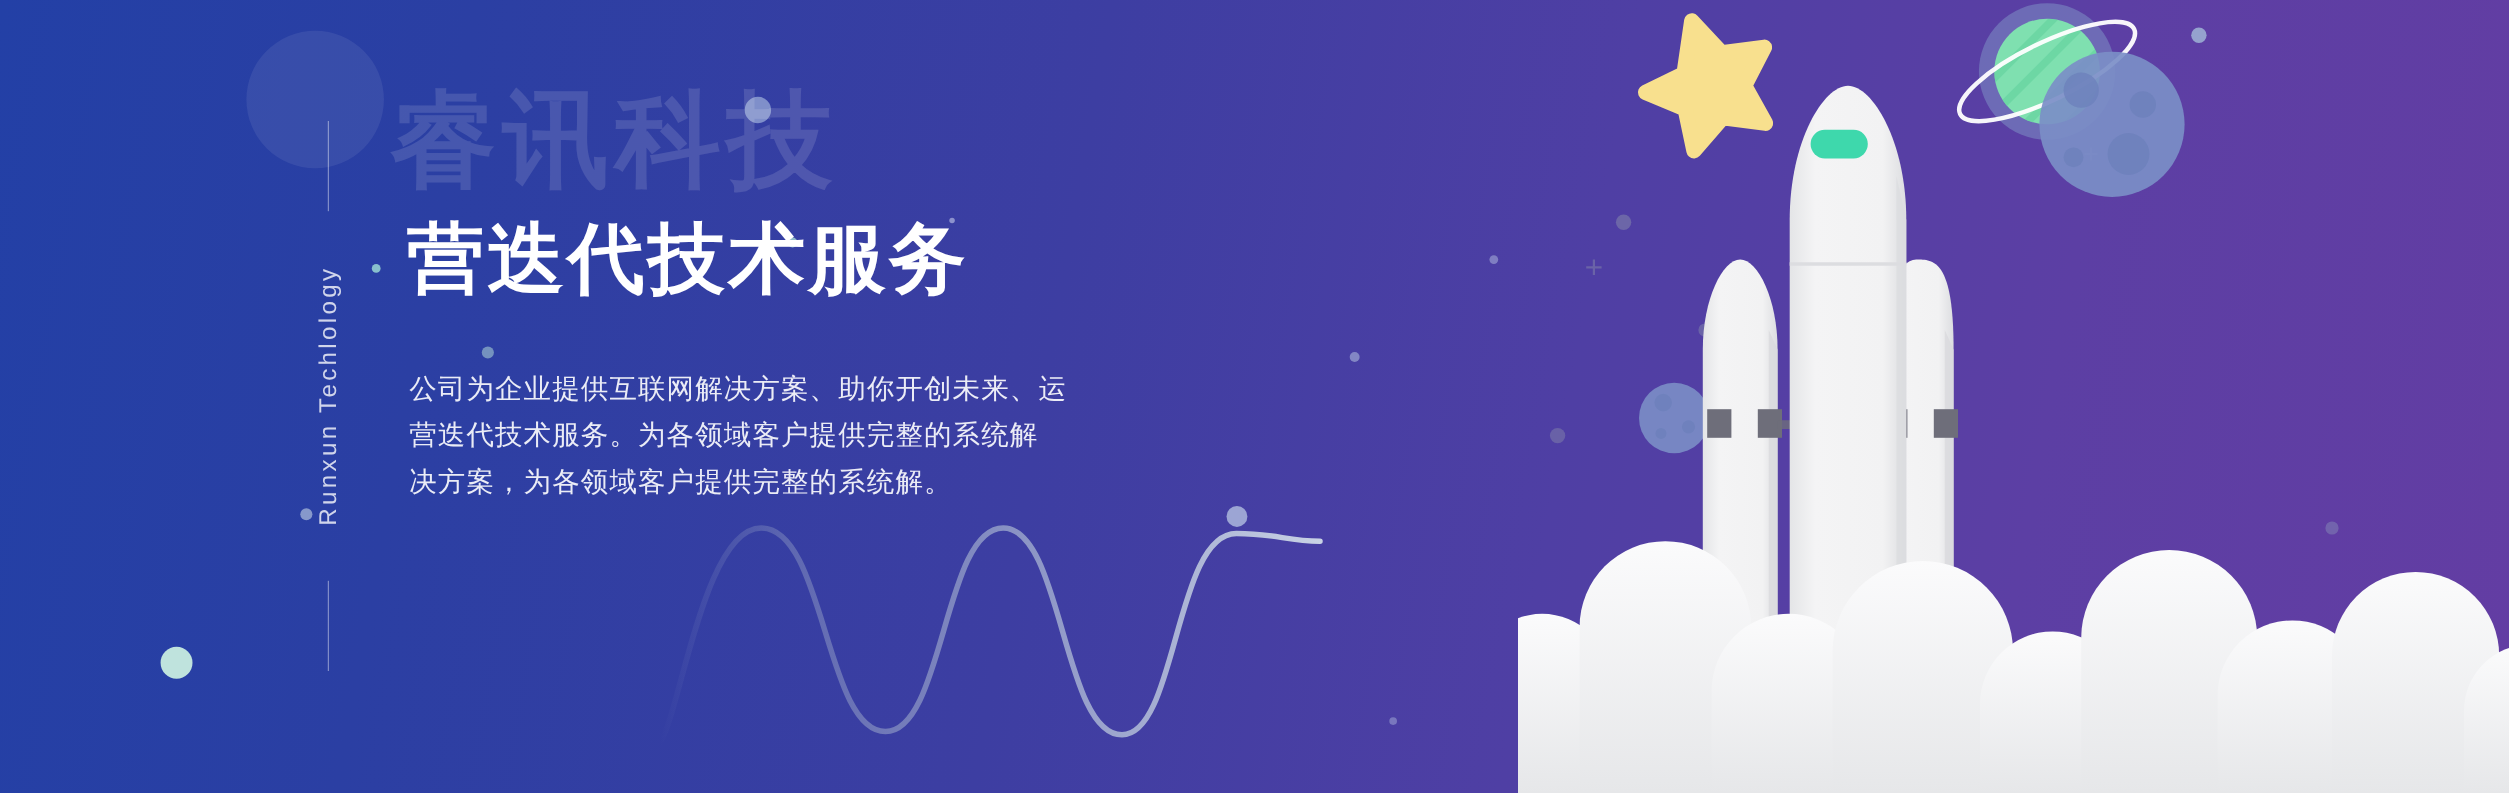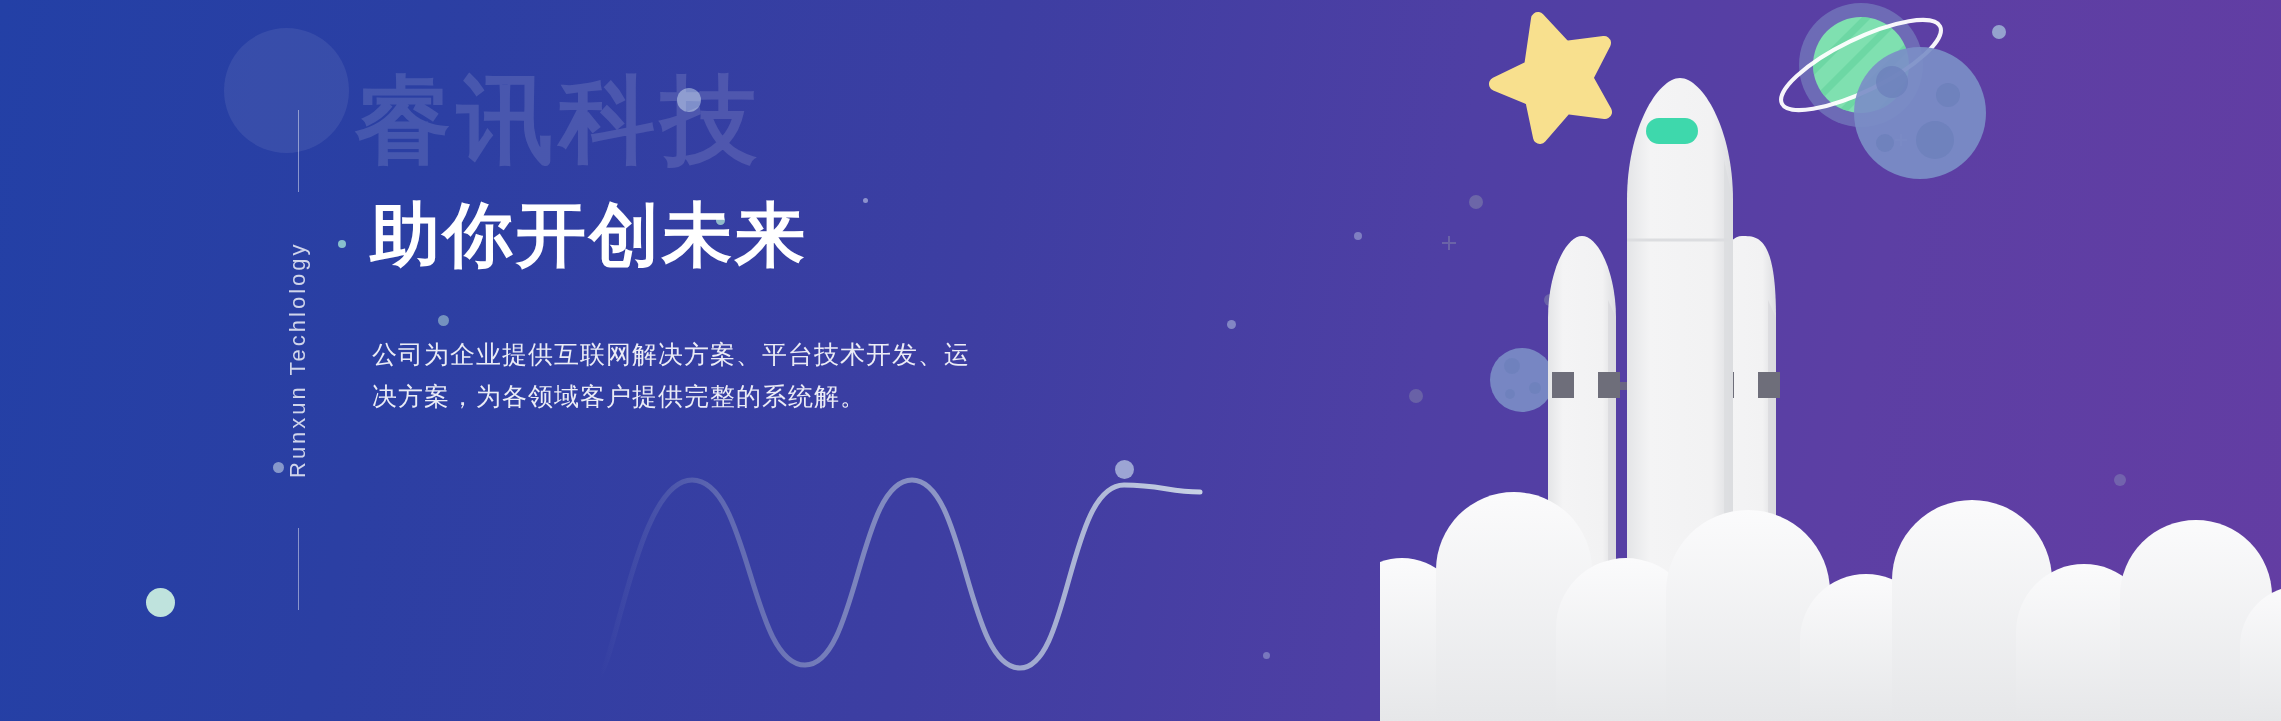--- a/index.html
+++ b/index.html
@@ -42,21 +42,20 @@
   }
 
   
   #ghost {
     position:absolute; left:355px; top:80px;
     font-size:96px; font-weight:bold;
     color:rgba(255,255,255,0.13);
     letter-spacing:6px;
     line-height:1;
     white-space:nowrap;
-    font-family:Liberation Mono, monospace;
   }
   #headline {
     position:absolute; left:370px; top:200px;
     font-size:70px; font-weight:bold;
     color:#ffffff;
     letter-spacing:3px;
     line-height:1;
     white-space:nowrap;
   }
   #para {
@@ -94,24 +93,25 @@
   <div class="dot" style="left:1263px;top:652px;width:7px;height:7px;background:rgba(190,205,230,0.4);"></div>
 
   <div id="vrail">
     <div class="rail-line top"></div>
     <div class="vtext">Runxun Techlology</div>
     <div class="rail-line bot"></div>
   </div>
 
   <div id="ghost">睿讯科技</div>
 
-  <div id="headline">助你开创未来</div>
+  <div id="headline">营迭代技术服务</div>
 
   <div id="para">
-    <div>公司为企业提供互联网解决方案、平台技术开发、运</div>
+    <div>公司为企业提供互联网解决方案、助你开创未来、运</div>
+    <div>营迭代技术服务。为各领域客户提供完整的系统解</div>
     <div>决方案，为各领域客户提供完整的系统解。</div>
   </div>
 
   <svg id="wave" width="680" height="250" viewBox="0 0 680 250">
     <defs>
       <linearGradient id="waveGrad" x1="0" y1="0" x2="1" y2="0">
         <stop offset="0%" stop-color="#a9b6cd" stop-opacity="0"></stop>
         <stop offset="20%" stop-color="#a9b6cd" stop-opacity="0.35"></stop>
         <stop offset="55%" stop-color="#b5c3d8" stop-opacity="0.65"></stop>
         <stop offset="100%" stop-color="#cfdae8" stop-opacity="0.95"></stop>

